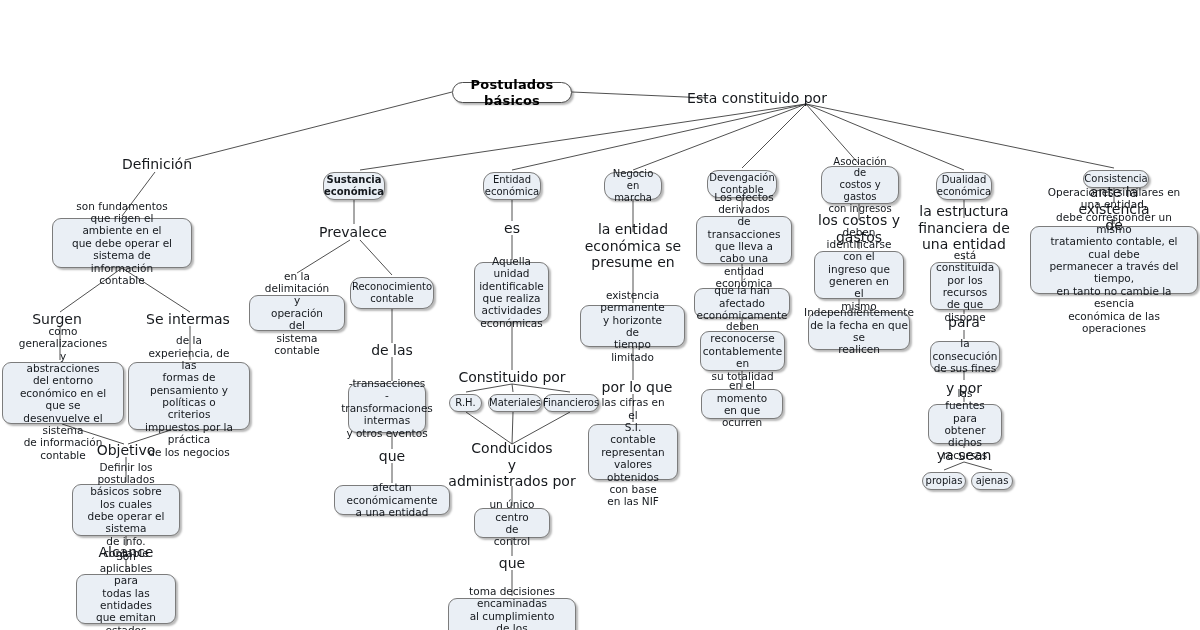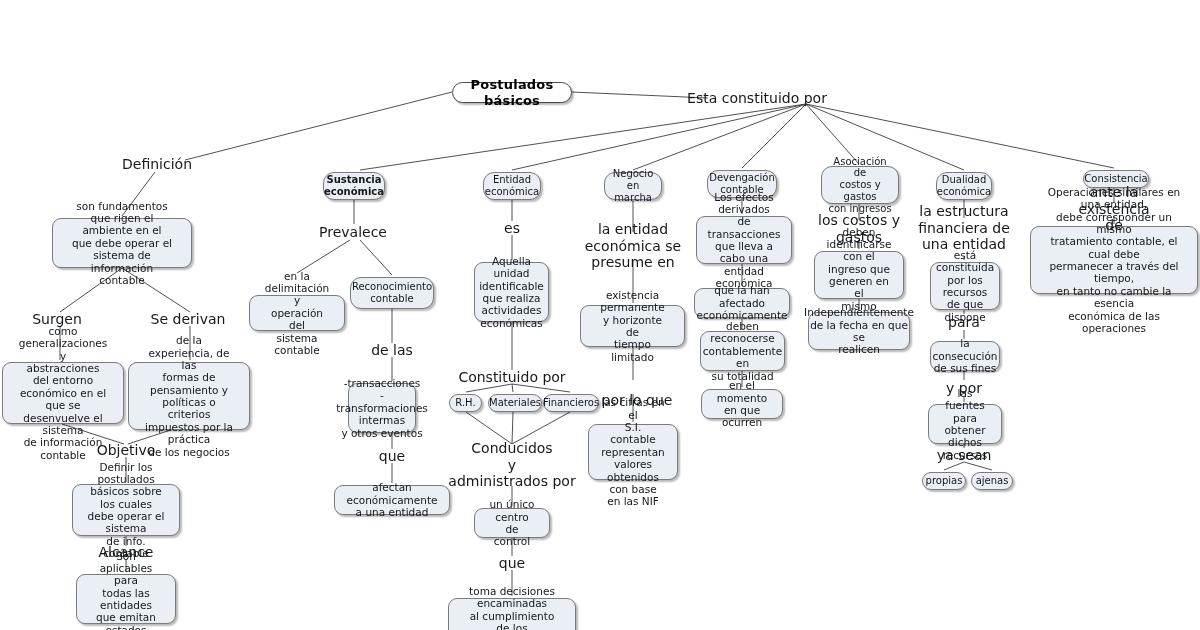--- a/index.html
+++ b/index.html
@@ -141,21 +141,21 @@
 todas las entidades
 que emitan
 estados financieros</div>
       <div class="node pill" style="left: 323px; top: 172px; width: 62px; height: 28px; font-weight: bold;">Sustancia
 económica</div>
       <div class="node big" style="left: 249px; top: 275px; width: 96px; height: 36px; margin-top: 20px;">en la delimitación y
 operación del
 sistema contable</div>
       <div class="node pill" style="left: 350px; top: 277px; width: 84px; height: 32px;">Reconocimiento
 contable</div>
-      <div class="node big" style="left: 348px; top: 383px; width: 68px; height: 50px;">-transacciones
+      <div class="node big" style="left: 348px; top: 383px; width: 78px; height: 50px;">-transacciones
 -transformaciones
 intermas
 y otros eventos</div>
       <div class="node big" style="left: 334px; top: 485px; width: 116px; height: 30px;">afectan económicamente
 a una entidad</div>
       <div class="node pill" style="left: 483px; top: 172px; width: 58px; height: 28px;">Entidad
 económica</div>
       <div class="node big" style="left: 474px; top: 262px; width: 75px; height: 60px;">Aquella unidad
 identificable
 que realiza
@@ -219,36 +219,36 @@
 debe corresponder un mismo
 tratamiento contable, el cual debe
 permanecer a través del tiempo,
 en tanto no cambie la esencia
 económica de las operaciones</div>
     </div>
   <div id="label-layer">
       <div class="elabel" style="left: 757px; top: 98px;">Esta constituido por</div>
       <div class="elabel" style="left: 157px; top: 164px;">Definición</div>
       <div class="elabel" style="left: 57px; top: 319px;">Surgen</div>
-      <div class="elabel" style="left: 188px; top: 319px;">Se derivan</div>
+      <div class="elabel" style="left: 188px; top: 319px;">Se intermas</div>
       <div class="elabel" style="left: 126px; top: 450px;">Objetivo</div>
       <div class="elabel" style="left: 126px; top: 552px;">Alcance</div>
       <div class="elabel" style="left: 353px; top: 232px;">Prevalece</div>
       <div class="elabel" style="left: 392px; top: 350px;">de las</div>
       <div class="elabel" style="left: 392px; top: 456px;">que</div>
       <div class="elabel" style="left: 512px; top: 228px;">es</div>
       <div class="elabel" style="left: 512px; top: 377px;">Constituido por</div>
       <div class="elabel" style="left: 512px; top: 465px;">Conducidos
 y
 administrados por</div>
       <div class="elabel" style="left: 512px; top: 563px;">que</div>
       <div class="elabel" style="left: 633px; top: 246px;">la entidad
 económica se
 presume en</div>
-      <div class="elabel" style="left: 633px; top: 400px; padding-left: 8px;">por lo que</div>
+      <div class="elabel" style="left: 633px; top: 387px; padding-left: 8px;">por lo que</div>
       <div class="elabel" style="left: 859px; top: 229px;">los costos y
 gastos</div>
       <div class="elabel" style="left: 964px; top: 228px;">la estructura
 financiera de
 una entidad</div>
       <div class="elabel" style="left: 964px; top: 322px;">para</div>
       <div class="elabel" style="left: 964px; top: 388px;">y por</div>
       <div class="elabel" style="left: 964px; top: 455px;">ya sean</div>
       <div class="elabel" style="left: 1114px; top: 209px;">ante la existencia de</div>
     </div>

